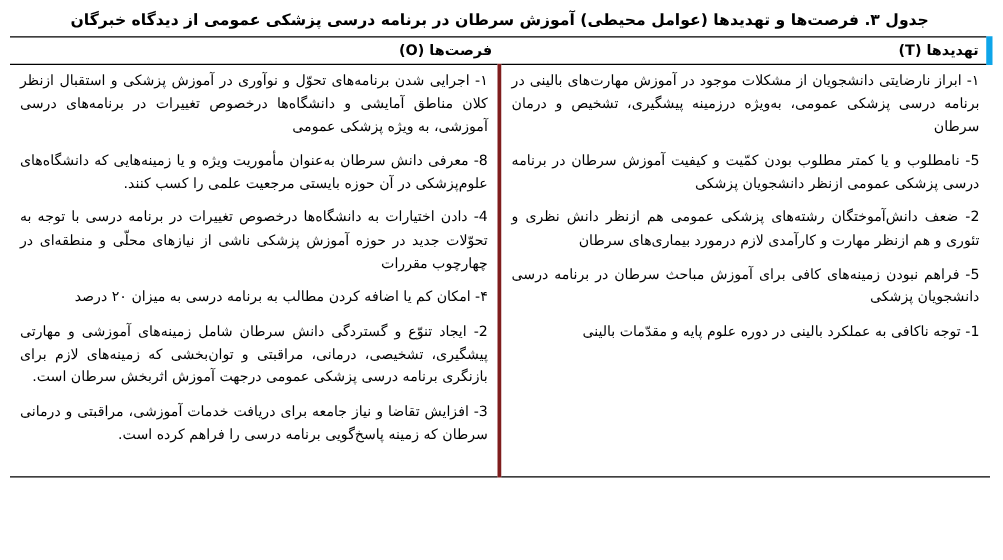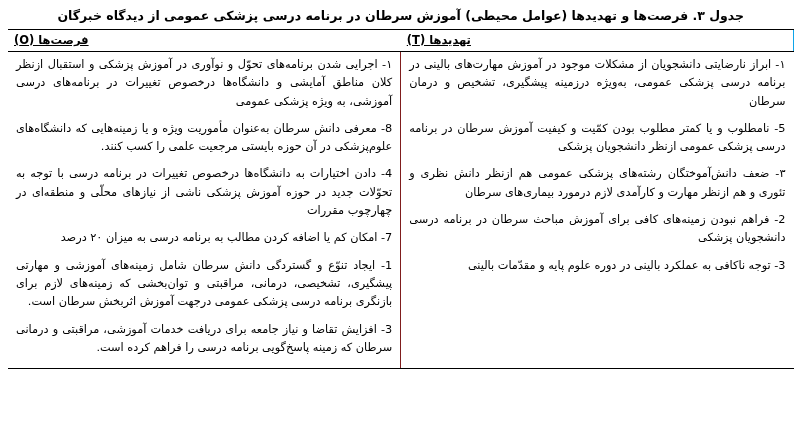--- a/index.html
+++ b/index.html
@@ -33,41 +33,40 @@
     text-align: center;
     font-weight: bold;
     font-size: 12.5px;
     letter-spacing: 0;
   }
   .hdr-row td {
     border: 1px solid #000000;
     border-left: none;
     border-right: none;
     padding: 3px 6px 4px 6px;
-    text-align: left;
+    text-align: right;
     font-weight: bold;
     font-size: 11.5px;
     background: #ffffff;
-    text-decoration: underline;
   }
   .hdr-row td.sep {
-    border-right: 1px solid #0ea5e9;
+    border-right: 5px solid #0ea5e9;
   }
   .body-row td {
     border-bottom: 1px solid #000000;
-    padding: 4px 8px 9px 8px;
+    padding: 4px 8px 22px 8px;
     vertical-align: top;
     font-size: 11.3px;
     line-height: 1.62;
     text-align: justify;
     text-justify: inter-word;
   }
   .body-row td.right-col {
     border-right: none;
-    border-left: 1px solid #7f1d1d;
+    border-left: 3px solid #7f1d1d;
   }
   .body-row td.left-col {
     border-left: none;
   }
   ul.items {
     list-style: none;
     margin: 0;
     padding: 0;
   }
   ul.items li {
@@ -92,31 +91,31 @@
       </tr>
       <tr class="hdr-row">
         <td class="sep col-width-t">تهدیدها (T)</td>
         <td class="col-width-o">فرصت‌ها (O)</td>
       </tr>
       <tr class="body-row">
         <td class="right-col col-width-t">
           <ul class="items">
             <li>۱- ابراز نارضایتی دانشجویان از مشکلات موجود در آموزش مهارت‌های بالینی در برنامه درسی پزشکی عمومی، به‌ویژه درزمینه پیشگیری، تشخیص و درمان سرطان</li>
             <li>5- نامطلوب و یا کمتر مطلوب بودن کمّیت و کیفیت آموزش سرطان در برنامه درسی پزشکی عمومی ازنظر دانشجویان پزشکی</li>
-            <li>۳- ضعف دانش‌آموختگان رشته‌های پزشکی عمومی هم ازنظر دانش نظری و تئوری و هم ازنظر مهارت و کارآمدی لازم در‌مورد بیماری‌های سرطان</li>
-            <li>2- فراهم نبودن زمینه‌های کافی برای آموزش مباحث سرطان در برنامه درسی دانشجویان پزشکی</li>
-            <li>3- توجه ناکافی به عملکرد بالینی در دوره علوم پایه و مقدّمات بالینی</li>
+            <li>2- ضعف دانش‌آموختگان رشته‌های پزشکی عمومی هم ازنظر دانش نظری و تئوری و هم ازنظر مهارت و کارآمدی لازم در‌مورد بیماری‌های سرطان</li>
+            <li>5- فراهم نبودن زمینه‌های کافی برای آموزش مباحث سرطان در برنامه درسی دانشجویان پزشکی</li>
+            <li>1- توجه ناکافی به عملکرد بالینی در دوره علوم پایه و مقدّمات بالینی</li>
           </ul>
         </td>
         <td class="left-col col-width-o">
           <ul class="items">
             <li>۱- اجرایی شدن برنامه‌های تحوّل و نوآوری در آموزش پزشکی و استقبال ازنظر کلان مناطق آمایشی و دانشگاه‌ها درخصوص تغییرات در برنامه‌های درسی آموزشی، به ویژه پزشکی عمومی</li>
             <li>8- معرفی دانش سرطان به‌عنوان مأموریت ویژه و یا زمینه‌هایی که دانشگاه‌های علوم‌پزشکی در آن حوزه بایستی مرجعیت علمی را کسب کنند.</li>
             <li>4- دادن اختیارات به دانشگاه‌ها درخصوص تغییرات در برنامه درسی با توجه به تحوّلات جدید در حوزه آموزش پزشکی ناشی از نیازهای محلّی و منطقه‌ای در چهارچوب مقررات</li>
-            <li>7- امکان کم یا اضافه کردن مطالب به برنامه درسی به میزان ۲۰ درصد</li>
-            <li>1- ایجاد تنوّع و گستردگی دانش سرطان شامل زمینه‌های آموزشی و مهارتی پیشگیری، تشخیصی، درمانی، مراقبتی و توان‌بخشی که زمینه‌های لازم برای بازنگری برنامه درسی پزشکی عمومی درجهت آموزش اثربخش سرطان است.</li>
+            <li>۴- امکان کم یا اضافه کردن مطالب به برنامه درسی به میزان ۲۰ درصد</li>
+            <li>2- ایجاد تنوّع و گستردگی دانش سرطان شامل زمینه‌های آموزشی و مهارتی پیشگیری، تشخیصی، درمانی، مراقبتی و توان‌بخشی که زمینه‌های لازم برای بازنگری برنامه درسی پزشکی عمومی درجهت آموزش اثربخش سرطان است.</li>
             <li>3- افزایش تقاضا و نیاز جامعه برای دریافت خدمات آموزشی، مراقبتی و درمانی سرطان که زمینه پاسخ‌گویی برنامه درسی را فراهم کرده است.</li>
           </ul>
         </td>
       </tr>
     </tbody>
   </table>
 </div>
 
 </body></html>

